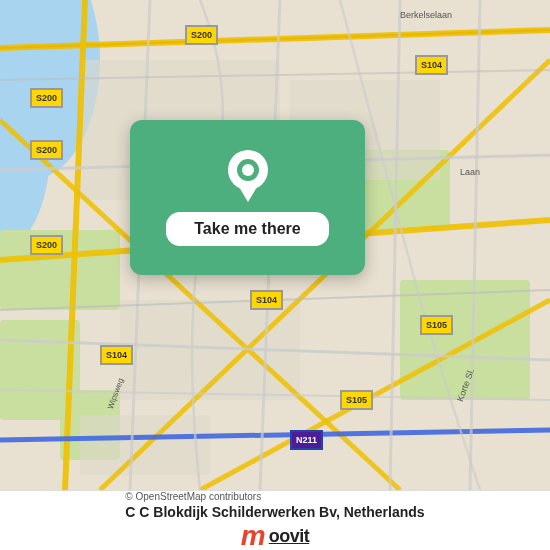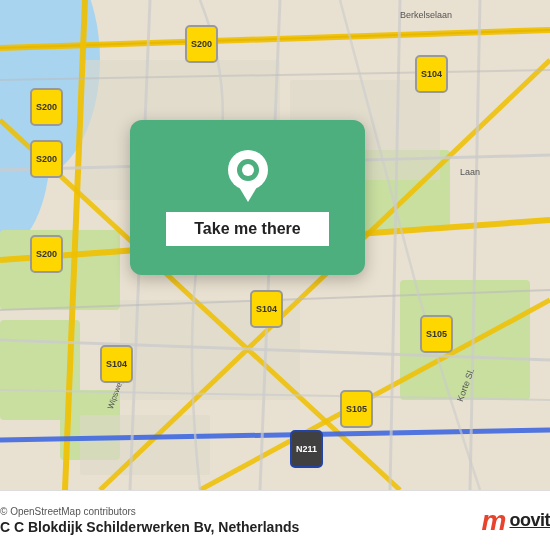--- a/index.html
+++ b/index.html
@@ -60,39 +60,40 @@
     }
 
     .pin-icon {
       width: 44px;
       height: 52px;
     }
 
     .take-me-there-btn {
       background: #fff;
       border: none;
-      border-radius: 0;
+      border-radius: 14px;
       padding: 8px 28px;
       font-size: 16px;
       font-weight: 600;
       color: #222;
       cursor: pointer;
       white-space: nowrap;
     }
 
     
     #bottom-bar {
       width: 550px;
       height: 60px;
       background: #fff;
       border-top: 1px solid #ddd;
       display: flex;
       align-items: center;
       justify-content: space-between;
       padding: 0 0;
+      flex-direction: column;
     }
 
     .bottom-left {
       display: flex;
       flex-direction: column;
       gap: 2px;
     }
 
     .attribution {
       font-size: 10px;
@@ -125,30 +126,30 @@
       color: #222;
       letter-spacing: -0.5px;
       text-decoration: underline;
     }
 
     
     .road-badge {
       position: absolute;
       background: #FFD700;
       border: 2px solid #999;
-      border-radius: 5px;
+      border-radius: 0;
       font-size: 9px;
       font-weight: bold;
       color: #333;
-      padding: 12px 4px;
+      padding: 3px 4px;
       white-space: nowrap;
     }
 
     .road-badge.blue {
-      background: #404040;
+      background: #4c1d95;
       color: #fff;
       border-color: #2244AA;
     }
   </style>
 </head>
 <body>
 
 <div id="app">
 
   <div id="map-container">

